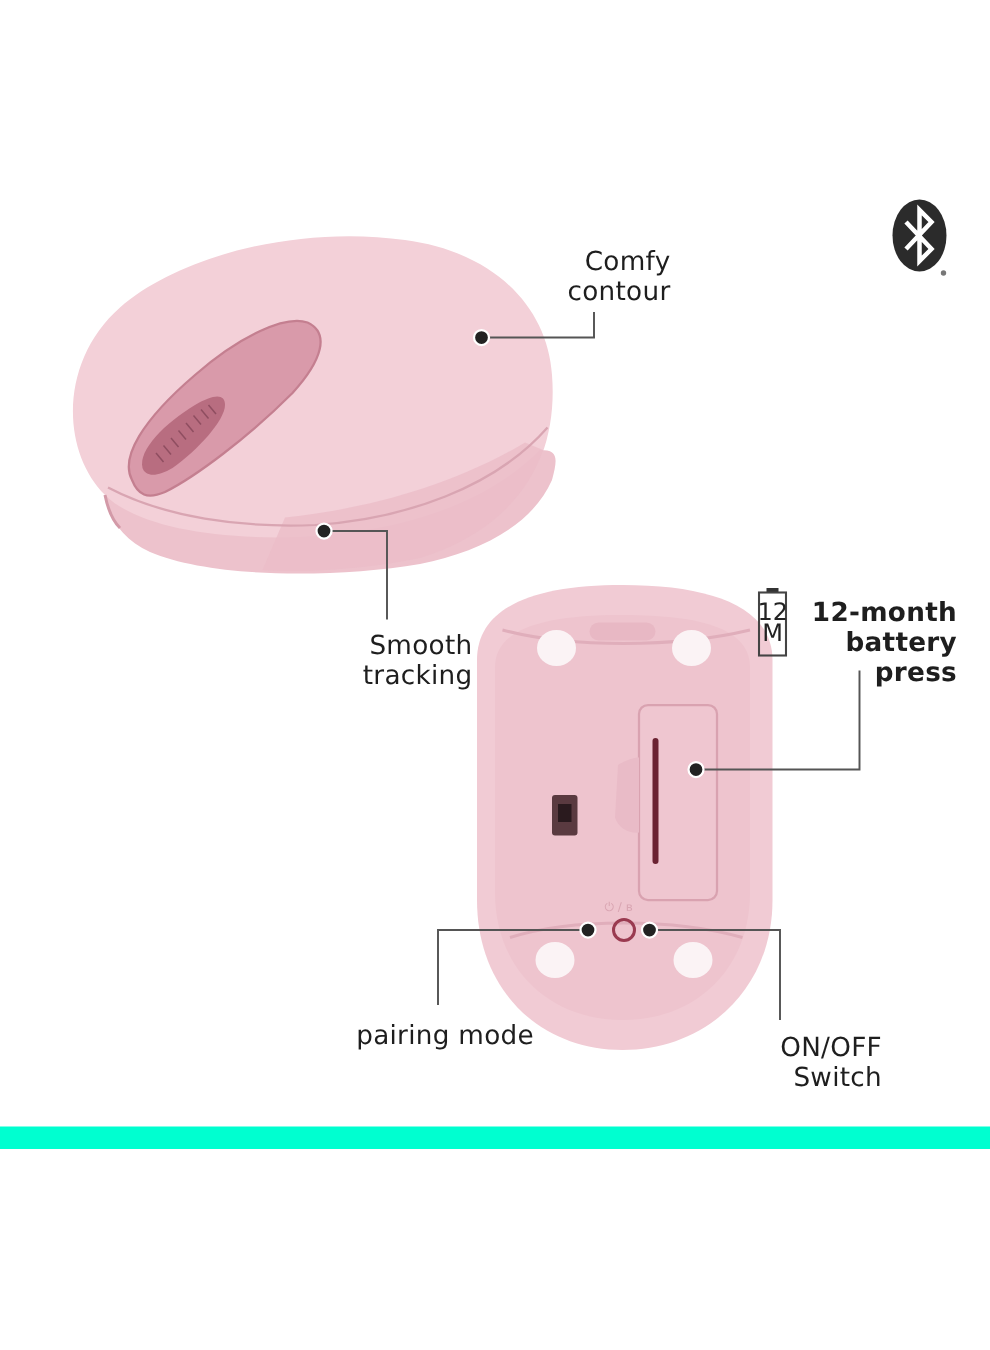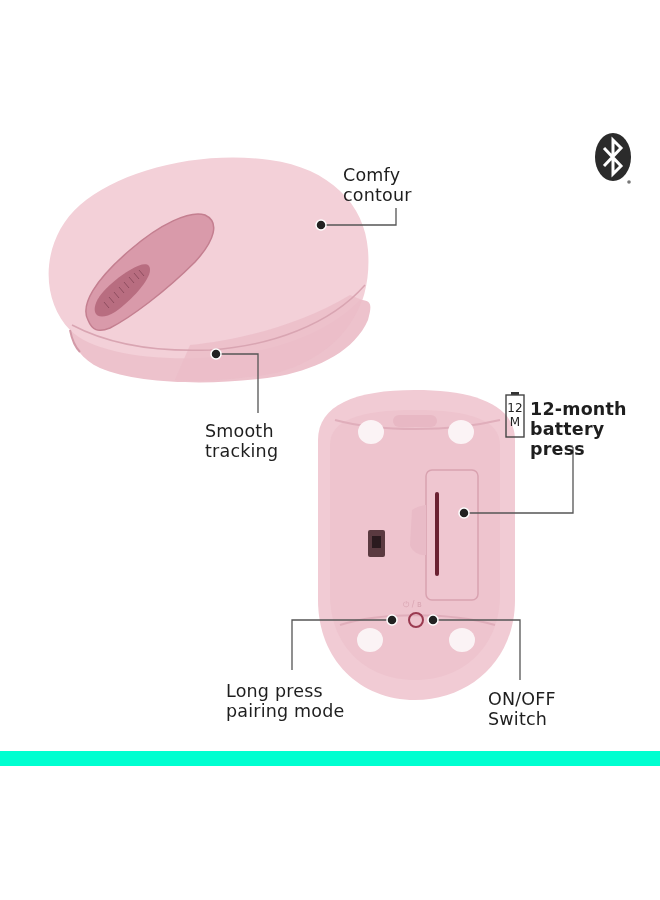--- a/index.html
+++ b/index.html
@@ -1,19 +1,19 @@
 <!DOCTYPE html>
 <html><head>
 <meta charset="utf-8">
 <style>
   html, body { margin:0; padding:0; background:#ffffff; }
   body { width:660px; height:900px; position:relative; overflow:hidden;
          font-family:"DejaVu Sans","Liberation Sans",sans-serif; color:#1a1a1a; }
   .abs { position:absolute; }
-  .label { position:absolute; text-align:left; font-size:17.5px; line-height:20px; color:#1e1e1e; letter-spacing:0.2px; }
+  .label { position:absolute; text-align:right; font-size:17.5px; line-height:20px; color:#1e1e1e; letter-spacing:0.2px; }
   .label span { display:block; }
   svg.art { position:absolute; left:0; top:0; }
   .bar { position:absolute; left:0; top:751px; width:660px; height:15px; }
 </style>
 </head>
 <body>
 
 <svg class="art" width="660" height="900" viewBox="0 0 660 900">
 
   <g>
@@ -83,21 +83,21 @@
     <polyline points="11,18 28,36 20,44 20,10 28,18 11,36" fill="none" stroke="#fff" stroke-width="3" stroke-linejoin="miter"></polyline>
     <circle cx="36" cy="52" r="1.8" fill="#777"></circle>
   </svg>
 </div>
 
 <div class="abs" style="left:505px;top:392px;width:20px;height:46px;">
   <svg width="20" height="46" viewBox="0 0 20 46">
     <rect x="6" y="0" width="8" height="3" fill="#333"></rect>
     <rect x="1" y="3" width="18" height="42" fill="none" stroke="#444" stroke-width="1.4"></rect>
   </svg>
-  <div class="abs" style="left:0;top:9px;width:20px;text-align:center;font-size:12px;line-height:14px;color:#222;">
+  <div class="abs" style="left:0;top:9px;width:20px;text-align:center;font-size:16px;line-height:14px;color:#222;">
     <div>12</div>
     <div>M</div>
   </div>
 </div>
 
 <div class="label" style="left:343px;top:165px;width:104px;">
   <span>Comfy</span>
   <span>contour</span>
 </div>
 
@@ -105,21 +105,20 @@
   <span>Smooth</span>
   <span>tracking</span>
 </div>
 
 <div class="label" style="left:530px;top:399px;width:108px;font-weight:bold;">
   <span>12-month</span>
   <span>battery press</span>
 </div>
 
 <div class="label" style="left:226px;top:681px;width:130px;">
-  <span>Long press</span>
   <span>pairing mode</span>
 </div>
 
 <div class="label" style="left:488px;top:689px;width:100px;">
   <span>ON/OFF</span>
   <span>Switch</span>
 </div>
 
 <div class="bar" style="background:#00FFD0;"></div>
 

